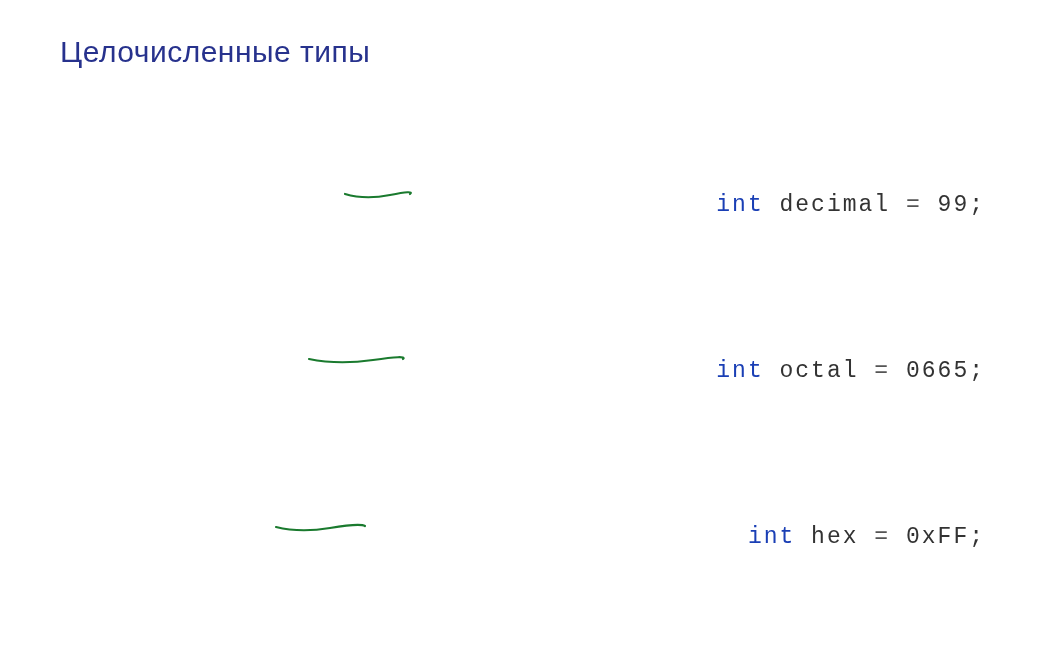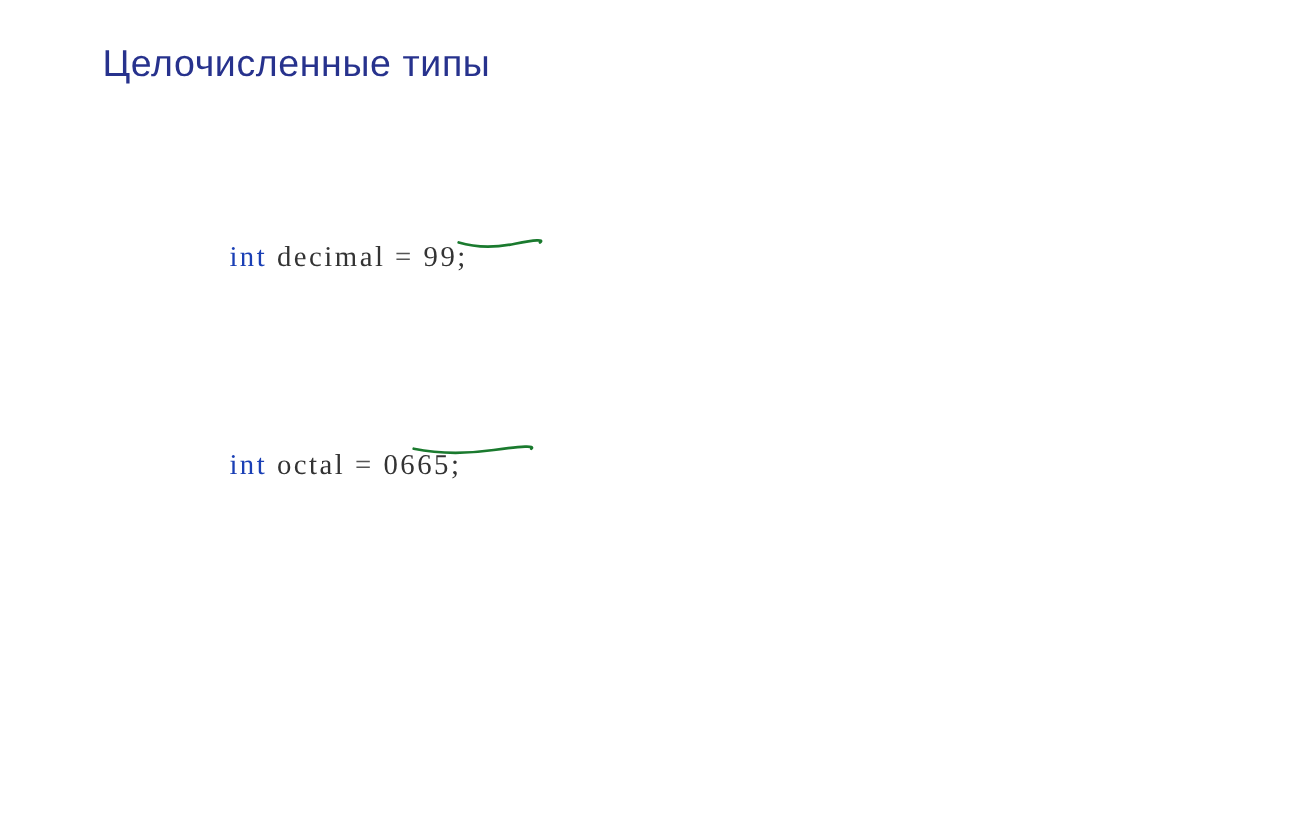--- a/index.html
+++ b/index.html
@@ -7,42 +7,43 @@
       width: 1045px;
       height: 662px;
       background: #ffffff;
       font-family: sans-serif;
       overflow: hidden;
     }
     .slide {
       position: relative;
       width: 1045px;
       height: 662px;
-      padding: 35px 82px;
+      padding: 35px 60px;
     }
     .title {
       font-size: 30px;
       color: #27328d;
       font-weight: 400;
       margin-bottom: 95px;
       letter-spacing: 0.5px;
       font-family: "Segoe UI Light", "Helvetica Neue", sans-serif;
     }
     .code-area {
       padding-left: 55px;
     }
     .code-line {
-      font-family: Liberation Serif, serif;
+      font-family: Liberation Mono, monospace;
       font-size: 23px;
       color: #333333;
       line-height: 1.2;
       margin-bottom: 56px;
       white-space: pre;
       letter-spacing: 2px;
       position: relative;
+      text-align: right;
     }
     .code-line:last-child { margin-bottom: 0; }
     .kw-type { color: #1a3fb5; }
     .eq { color: #555; }
     .val { color: #333; }
     .semi { color: #333; }
 
     
     .underline-svg {
       position: absolute;
@@ -64,15 +65,21 @@
       </svg>
     </div>
 
     <div class="code-line">
       <span class="kw-type">int</span> <span>octal</span> <span class="eq">=</span> <span class="val">0665</span><span class="semi">;</span>
       <svg class="underline-svg" style="left:188px; top:22px; width:110px; height:18px;">
         <path d="M 6 7 Q 35 13 70 8 T 100 7" stroke="#1a7a2e" stroke-width="2.2" fill="none" stroke-linecap="round"></path>
       </svg>
     </div>
 
+    <div class="code-line">
+      <span class="kw-type">int</span> <span>hex</span> <span class="eq">=</span> <span class="val">0xFF</span><span class="semi">;</span>
+      <svg class="underline-svg" style="left:155px; top:22px; width:105px; height:18px;">
+        <path d="M 6 8 Q 30 14 60 9 T 95 7" stroke="#1a7a2e" stroke-width="2.2" fill="none" stroke-linecap="round"></path>
+      </svg>
+    </div>
 
   </div>
 </div>
 
 </body></html>

